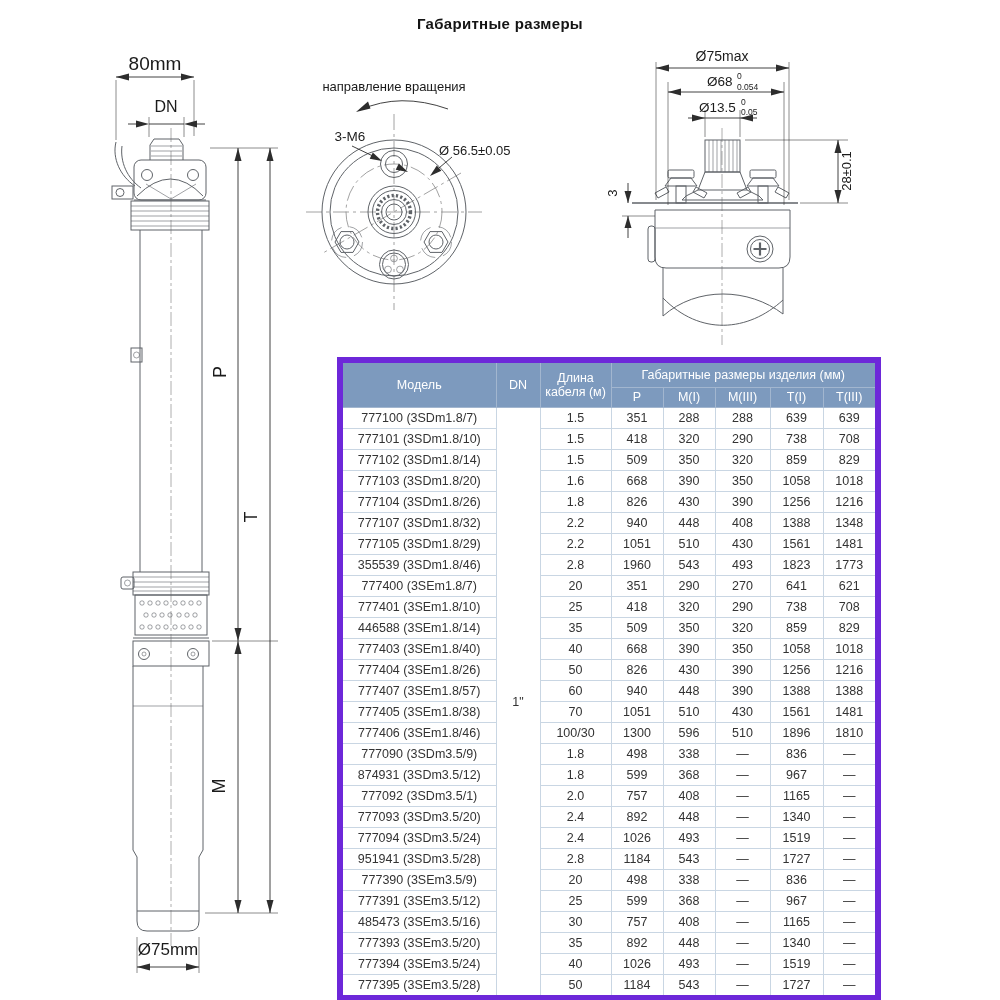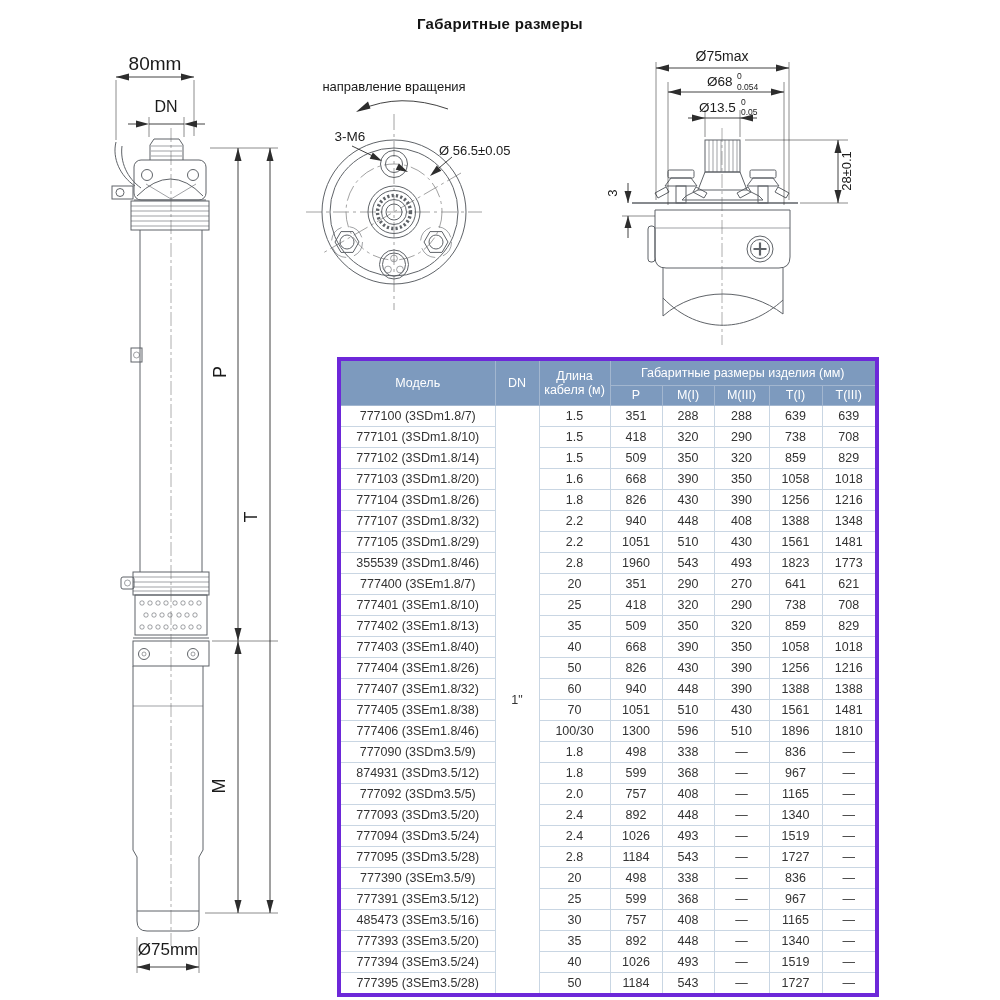--- a/index.html
+++ b/index.html
@@ -15,21 +15,21 @@
   .cl{stroke:#9a9a9a;stroke-width:.8;stroke-dasharray:14 3 3 3;fill:none;}
   .cl2{stroke:#8a8a8a;stroke-width:.8;stroke-dasharray:16 4 3 4;fill:none;}
   .dlines{stroke:#2d2d2d;fill:none;stroke-width:.9;}
   .ext{stroke-width:.55;}
   .ah{fill:#2d2d2d;stroke:none;}
   .serr{stroke-width:3.4;stroke-dasharray:2.2 2.2;}
   text{fill:#1b1b1b;stroke:none;font-family:"Liberation Sans",sans-serif;text-anchor:middle;}
   .ta-s{text-anchor:start;}
   
   .tbl-wrap{position:absolute;left:337px;top:357px;}
-  table{border-collapse:collapse;table-layout:fixed;border:4px solid #6d28d9;}
+  table{border-collapse:collapse;table-layout:fixed;border:6px solid #6d28d9;}
   th{background:#7d9abe;color:#fff;font-weight:400;font-size:12.5px;border:1px solid #a2b6cf;padding:1px 2px;line-height:1.15;}
   thead tr:first-child th{height:22px;}
   thead tr:last-child th{height:17px;}
   td{border:1px solid #c9d6e3;font-size:12.5px;color:#333;text-align:center;height:20px;padding:0 2px;white-space:nowrap;}
   .dn-cell{vertical-align:middle;font-size:12.5px;}
 </style>
 </head>
 <body>
 
 <div class="page">
@@ -431,21 +431,21 @@
           <tr>
             <td>777401 (3SEm1.8/10)</td>
             <td>25</td>
             <td>418</td>
             <td>320</td>
             <td>290</td>
             <td>738</td>
             <td>708</td>
           </tr>
           <tr>
-            <td>777402 (3SEm1.8/13)</td>
+            <td>446588 (3SEm1.8/14)</td>
             <td>35</td>
             <td>509</td>
             <td>350</td>
             <td>320</td>
             <td>859</td>
             <td>829</td>
           </tr>
           <tr>
             <td>777403 (3SEm1.8/40)</td>
             <td>40</td>
@@ -458,21 +458,21 @@
           <tr>
             <td>777404 (3SEm1.8/26)</td>
             <td>50</td>
             <td>826</td>
             <td>430</td>
             <td>390</td>
             <td>1256</td>
             <td>1216</td>
           </tr>
           <tr>
-            <td>777407 (3SEm1.8/32)</td>
+            <td>777407 (3SEm1.8/57)</td>
             <td>60</td>
             <td>940</td>
             <td>448</td>
             <td>390</td>
             <td>1388</td>
             <td>1388</td>
           </tr>
           <tr>
             <td>777405 (3SEm1.8/38)</td>
             <td>70</td>
@@ -503,21 +503,21 @@
           <tr>
             <td>874931 (3SDm3.5/12)</td>
             <td>1.8</td>
             <td>599</td>
             <td>368</td>
             <td>—</td>
             <td>967</td>
             <td>—</td>
           </tr>
           <tr>
-            <td>777092 (3SDm3.5/5)</td>
+            <td>777092 (3SDm3.5/1)</td>
             <td>2.0</td>
             <td>757</td>
             <td>408</td>
             <td>—</td>
             <td>1165</td>
             <td>—</td>
           </tr>
           <tr>
             <td>777093 (3SDm3.5/20)</td>
             <td>2.4</td>
@@ -530,21 +530,21 @@
           <tr>
             <td>777094 (3SDm3.5/24)</td>
             <td>2.4</td>
             <td>1026</td>
             <td>493</td>
             <td>—</td>
             <td>1519</td>
             <td>—</td>
           </tr>
           <tr>
-            <td>777095 (3SDm3.5/28)</td>
+            <td>951941 (3SDm3.5/28)</td>
             <td>2.8</td>
             <td>1184</td>
             <td>543</td>
             <td>—</td>
             <td>1727</td>
             <td>—</td>
           </tr>
           <tr>
             <td>777390 (3SEm3.5/9)</td>
             <td>20</td>

